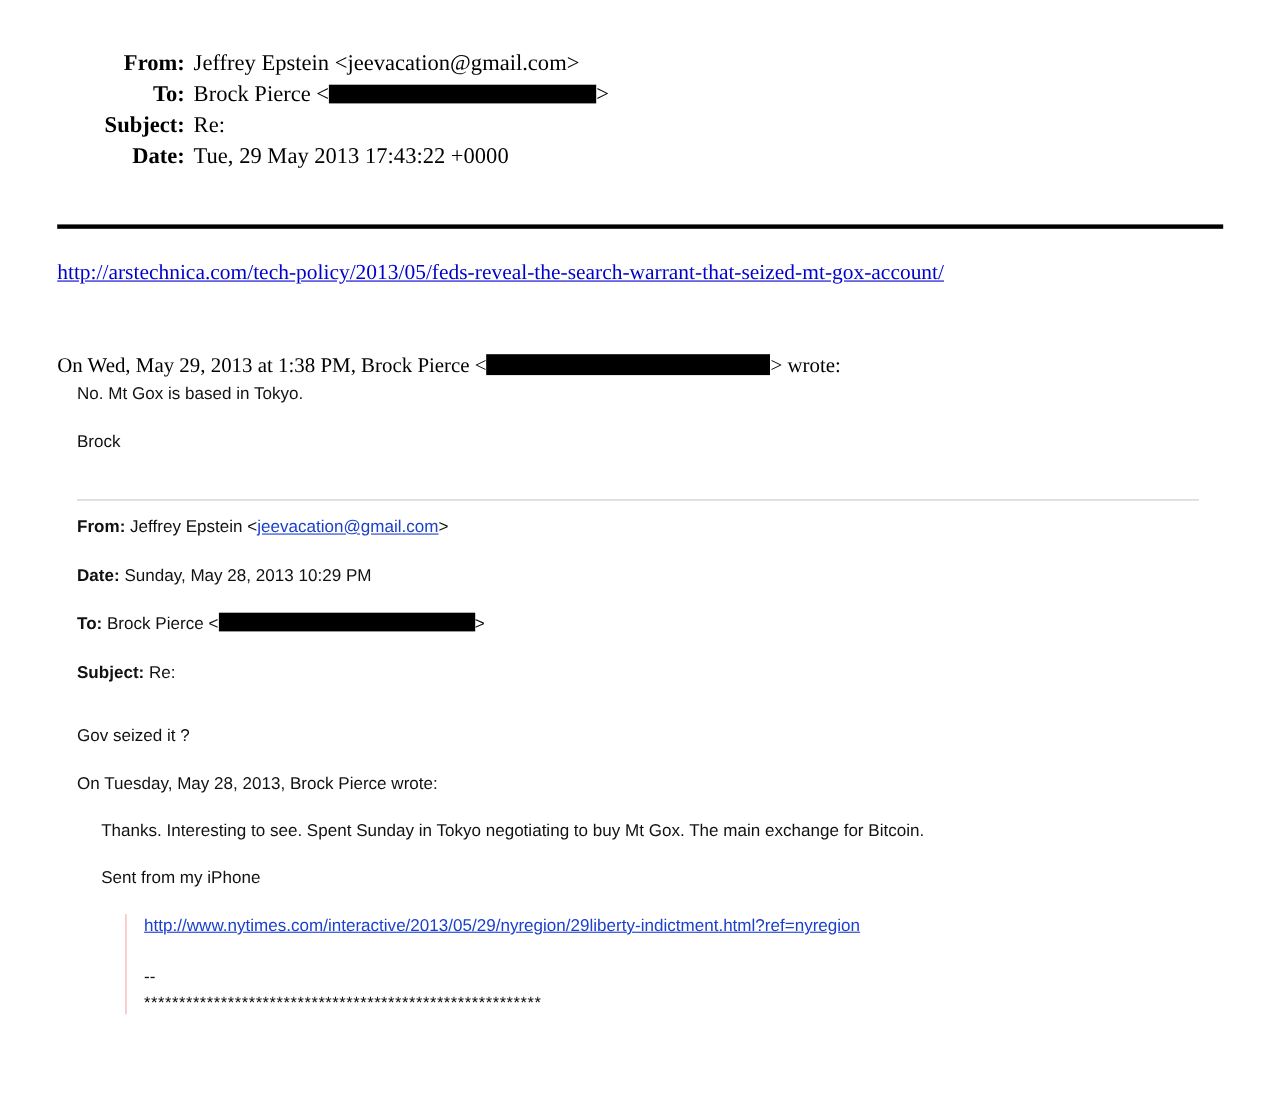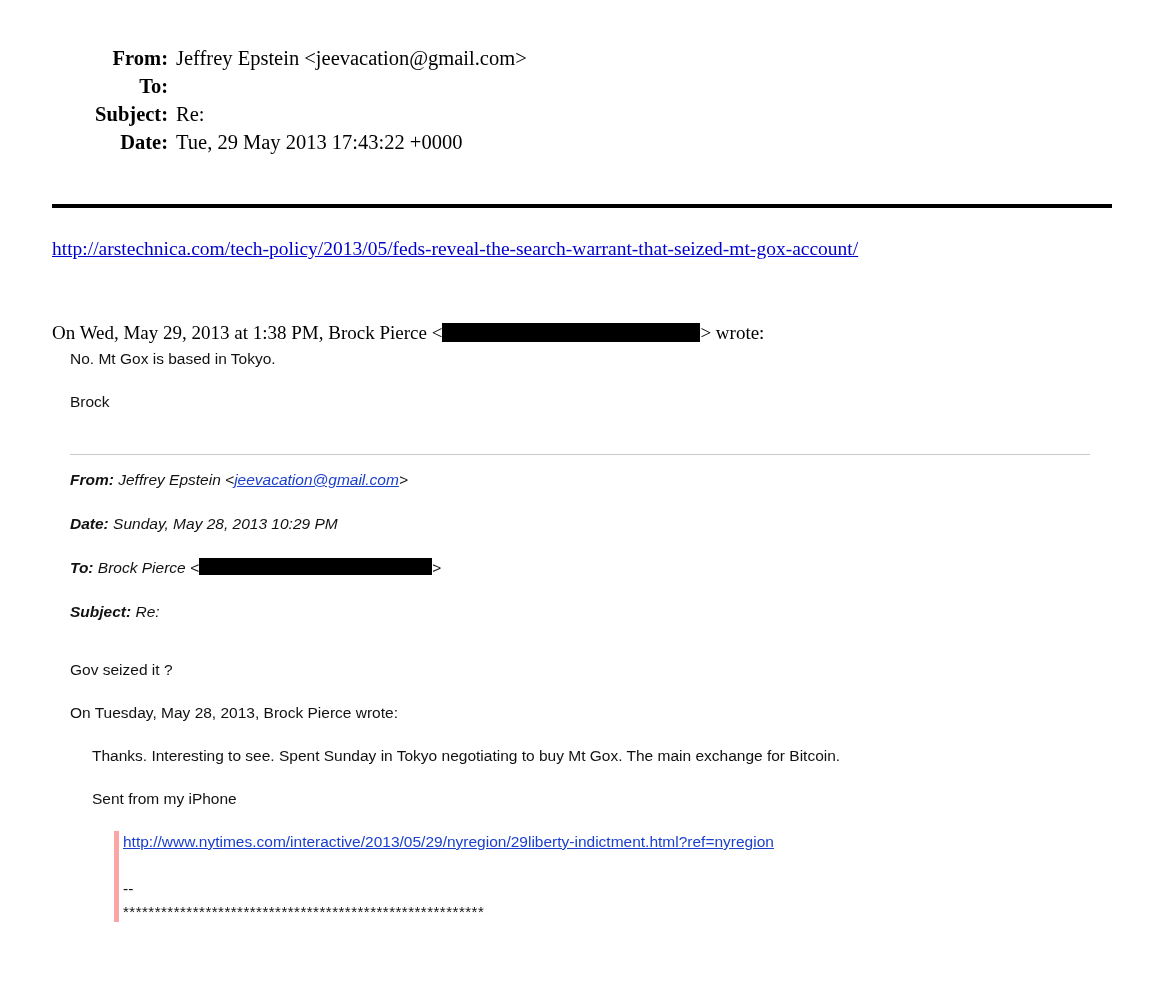--- a/index.html
+++ b/index.html
@@ -102,41 +102,40 @@
   .hr-light {
     border: 0;
     border-top: 1px solid #c9c9c9;
     margin: 0 0 14px 0;
     width: 1020px;
   }
   .meta-line {
     margin: 0;
     line-height: 22px;
     white-space: nowrap;
-    font-style: italic;
   }
   .meta-line b { font-weight: bold; }
   .blue-underline {
     color: #1a3fcc;
     text-decoration: underline;
   }
   .spacer-14 { height: 14px; }
   .spacer-20 { height: 20px; }
 
   
   .q2 {
     margin-left: 22px;
   }
   .q2 p { margin: 0 0 22px 0; }
 
   
   .q3 {
     margin-left: 22px;
-    border-left: 5px solid #fca5a5;
-    padding-left: 4px;
+    border-left: 1px solid #fca5a5;
+    padding-left: 16px;
   }
   .q3 p { margin: 0 0 26px 0; }
   .stars {
     letter-spacing: 0.5px;
     font-size: 15px;
     white-space: nowrap;
   }
   .nowrap { white-space: nowrap; }
 </style>
 </head>
@@ -146,20 +145,21 @@
 
   <div class="hdr">
 
     <div class="hdr-row">
       <span class="hdr-label">From:</span>
       <span class="hdr-value">Jeffrey Epstein &lt;jeevacation@gmail.com&gt;</span>
     </div>
 
     <div class="hdr-row">
       <span class="hdr-label">To:</span>
+      <span class="hdr-value"><span>Brock Pierce &lt;</span><span class="redact r1"></span><span>&gt;</span></span>
     </div>
 
     <div class="hdr-row">
       <span class="hdr-label">Subject:</span>
       <span class="hdr-value">Re:</span>
     </div>
 
     <div class="hdr-row">
       <span class="hdr-label">Date:</span>
       <span class="hdr-value">Tue, 29 May 2013 17:43:22 +0000</span>

